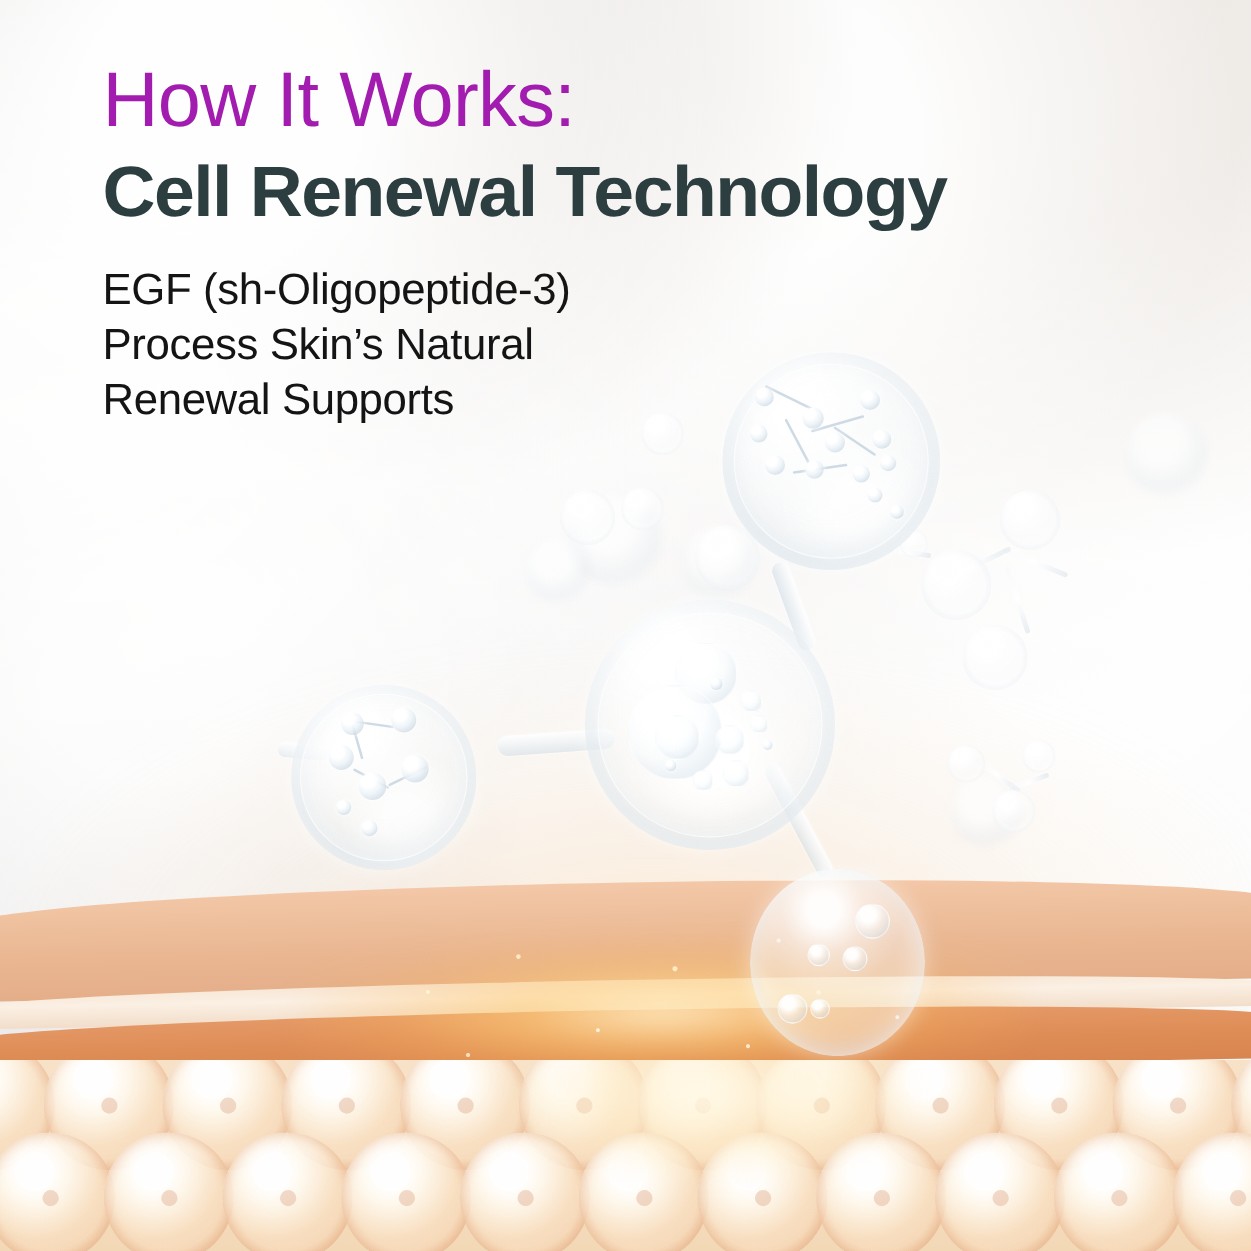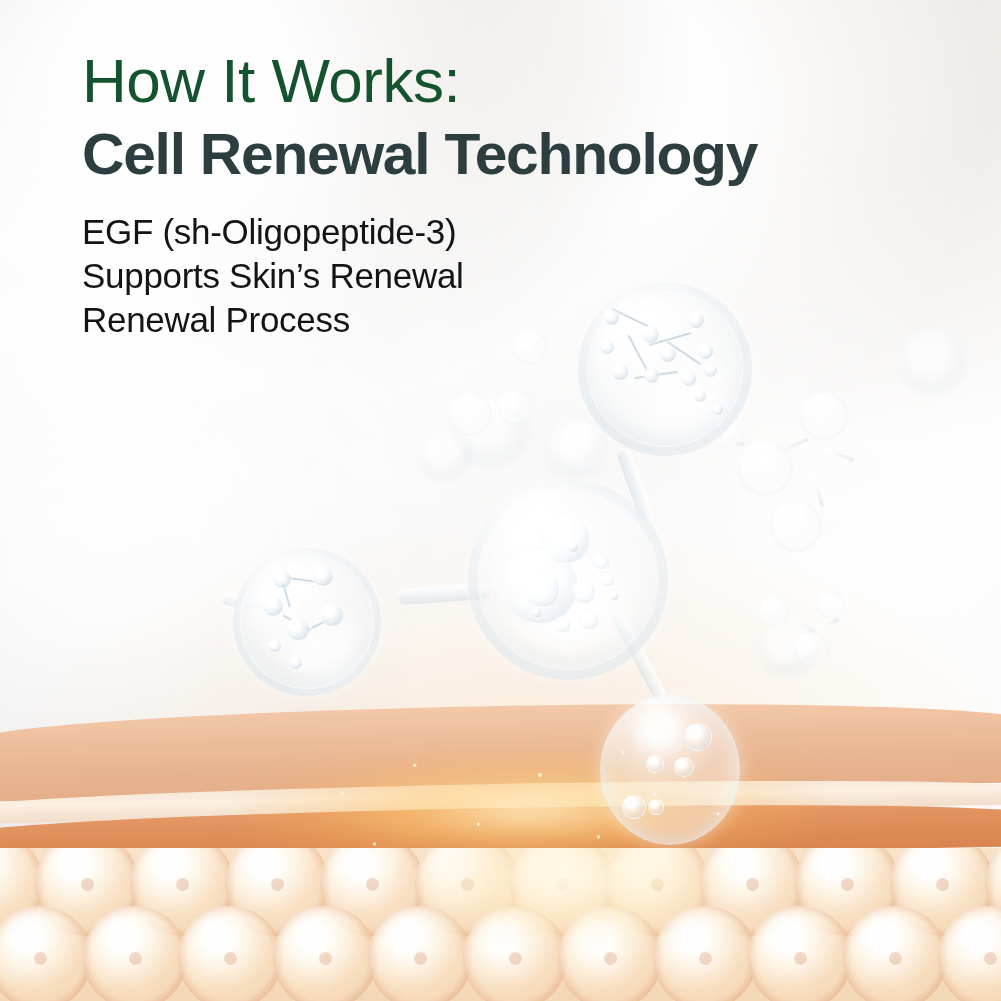--- a/index.html
+++ b/index.html
@@ -36,21 +36,21 @@
   .bg-warmtint{
     position:absolute;left:0;right:0;top:52%;height:28%;
     background:radial-gradient(ellipse at 52% 90%, rgba(255,214,170,.45) 0%, rgba(255,225,190,.18) 40%, rgba(255,255,255,0) 72%);
     filter:blur(16px);
   }
 
   
   .text-block{position:absolute;left:82px;top:50px;}
   .kicker{
     font-size:62px;line-height:1.0;font-weight:400;
-    color:#14532d;letter-spacing:-.5px;white-space:nowrap;
+    color:#a21caf;letter-spacing:-.5px;white-space:nowrap;
   }
   .headline{
     font-size:57px;line-height:1.08;font-weight:700;
     color:#2c3e3f;letter-spacing:-1.2px;white-space:nowrap;
     margin-top:12px;
     transform:scaleX(1.03);transform-origin:left center;
   }
   .subcopy{
     margin-top:24px;
     font-size:35px;line-height:1.26;font-weight:400;
@@ -340,18 +340,18 @@
         <div class="cell"></div>
     </div>
     <div class="cells-bright"></div>
   </div>
 
   <div class="text-block">
     <div class="kicker">How It Works:</div>
     <div class="headline">Cell Renewal Technology</div>
     <div class="subcopy">
       <div>EGF (sh-Oligopeptide-3)</div>
-      <div>Supports Skin’s Renewal</div>
-      <div>Renewal Process</div>
+      <div>Process Skin’s Natural</div>
+      <div>Renewal Supports</div>
     </div>
   </div>
 
 </div>
 
 </body></html>

